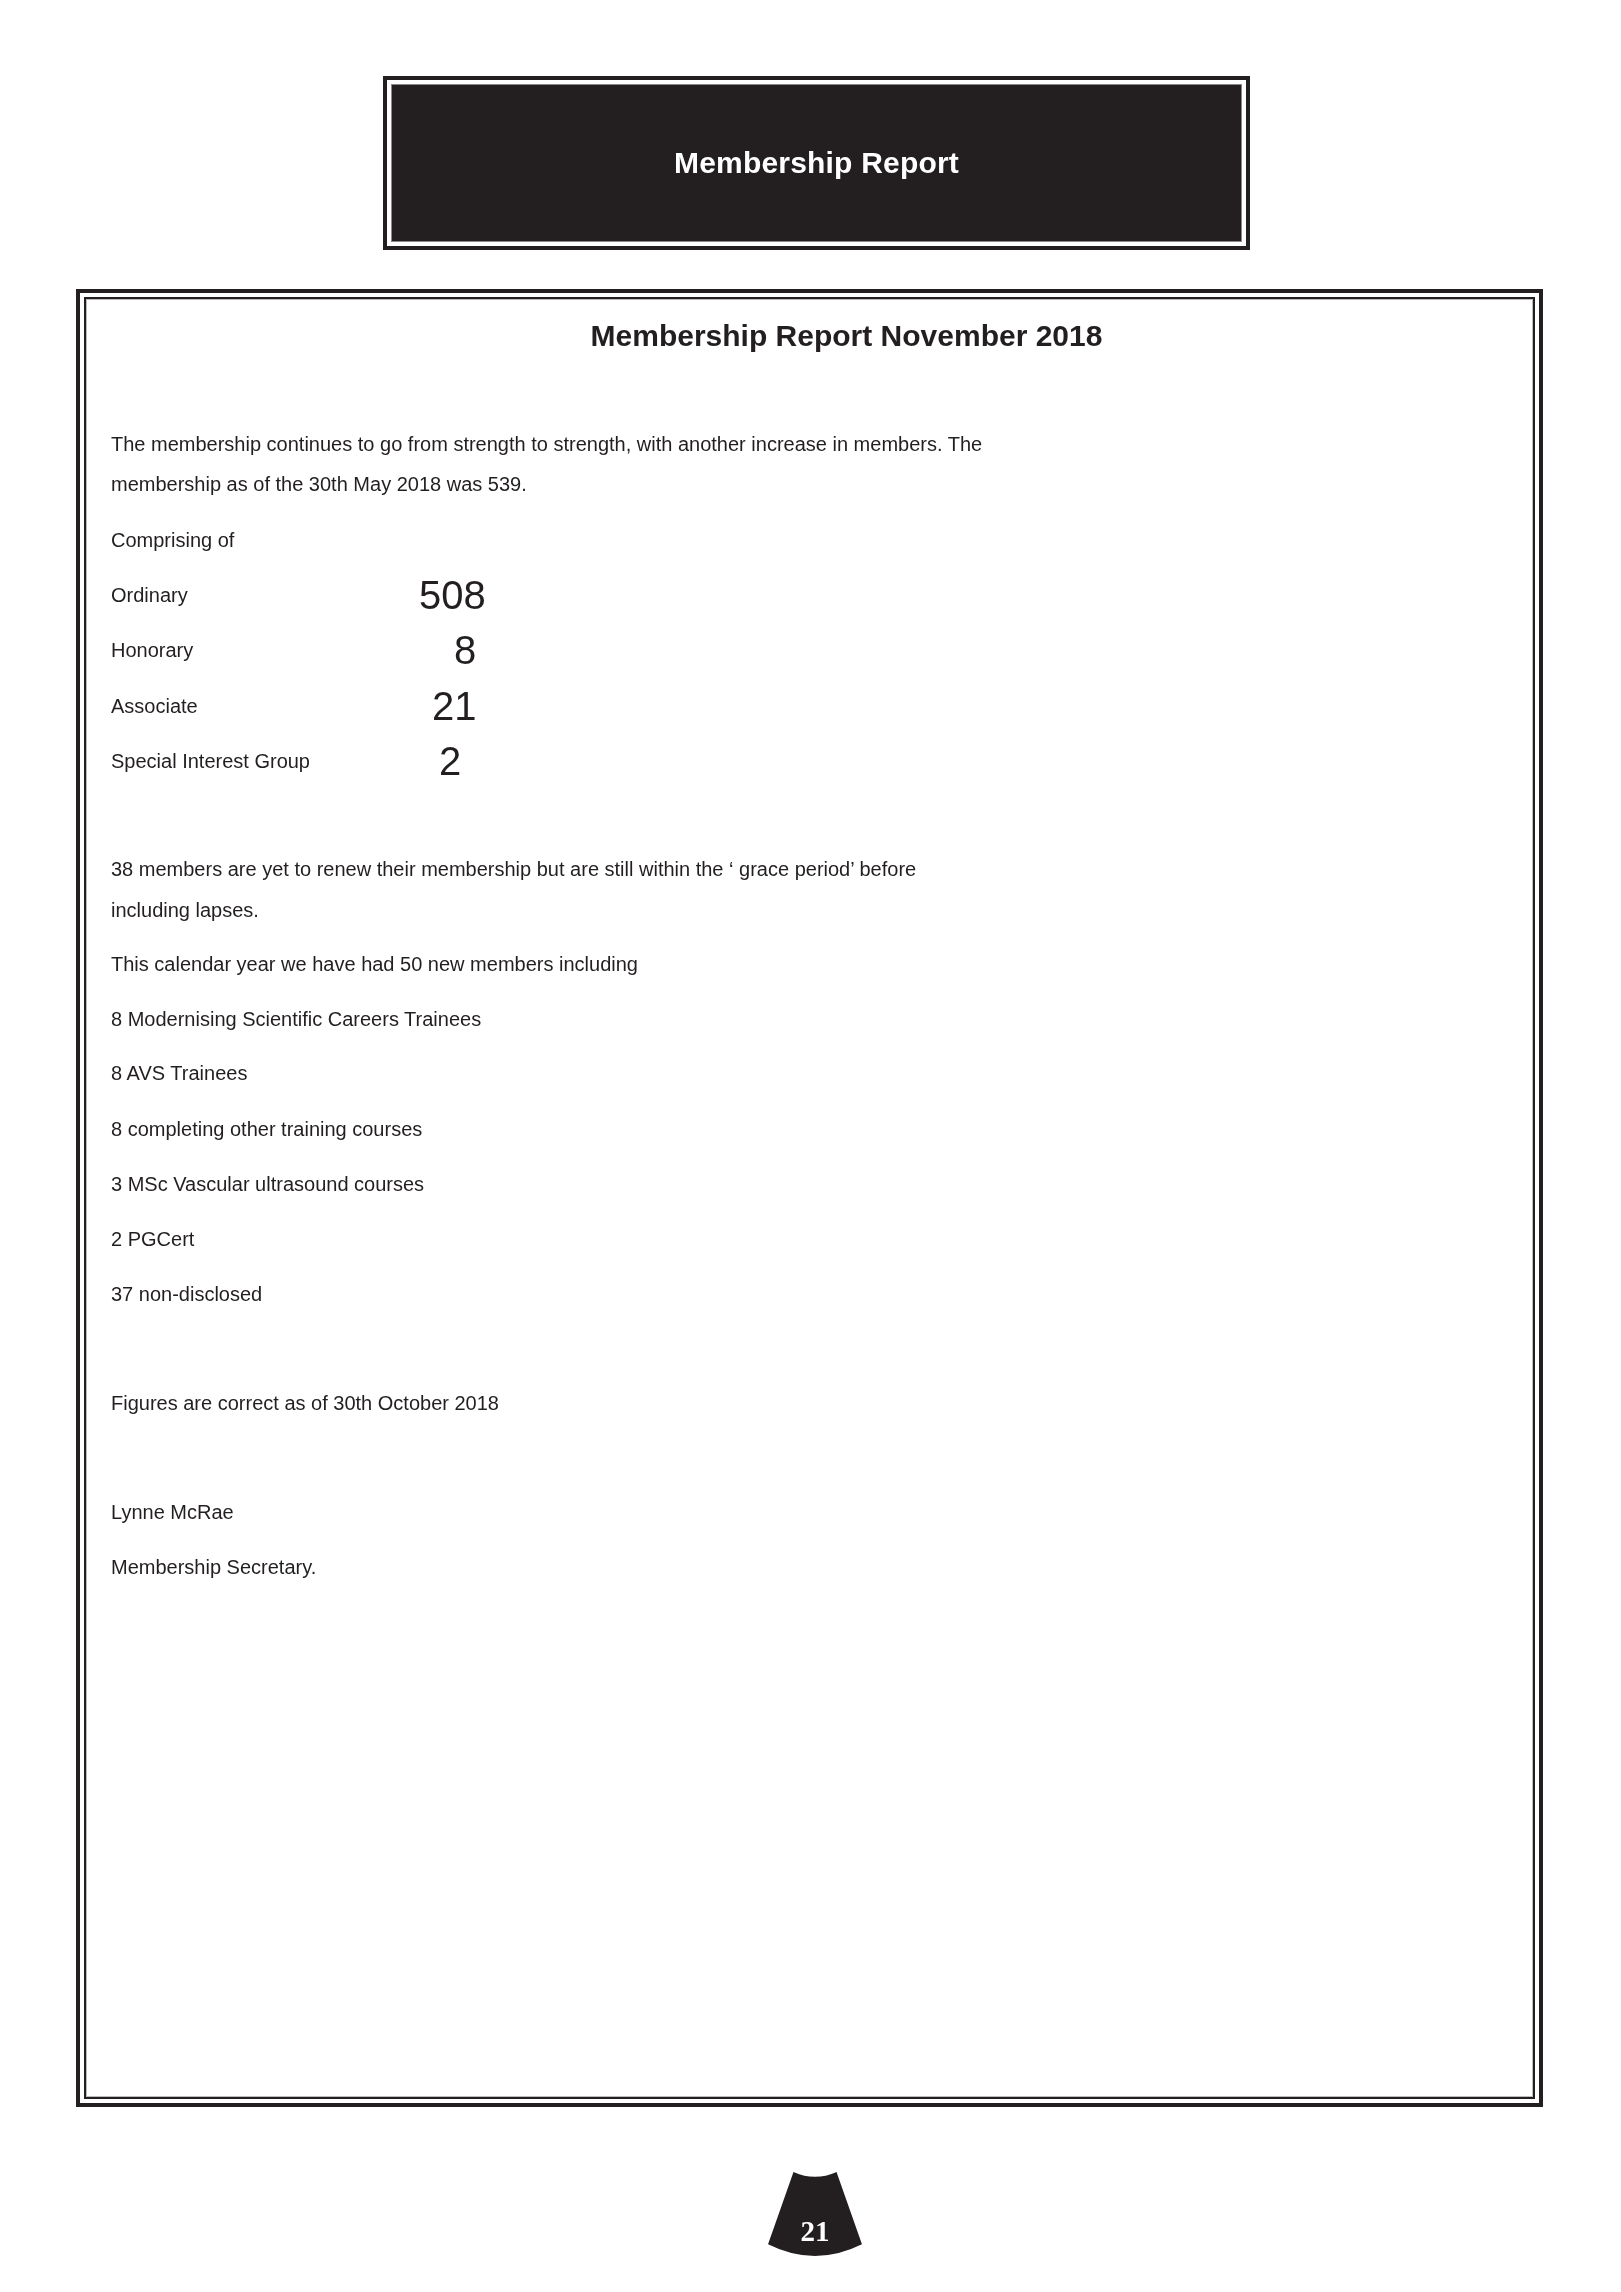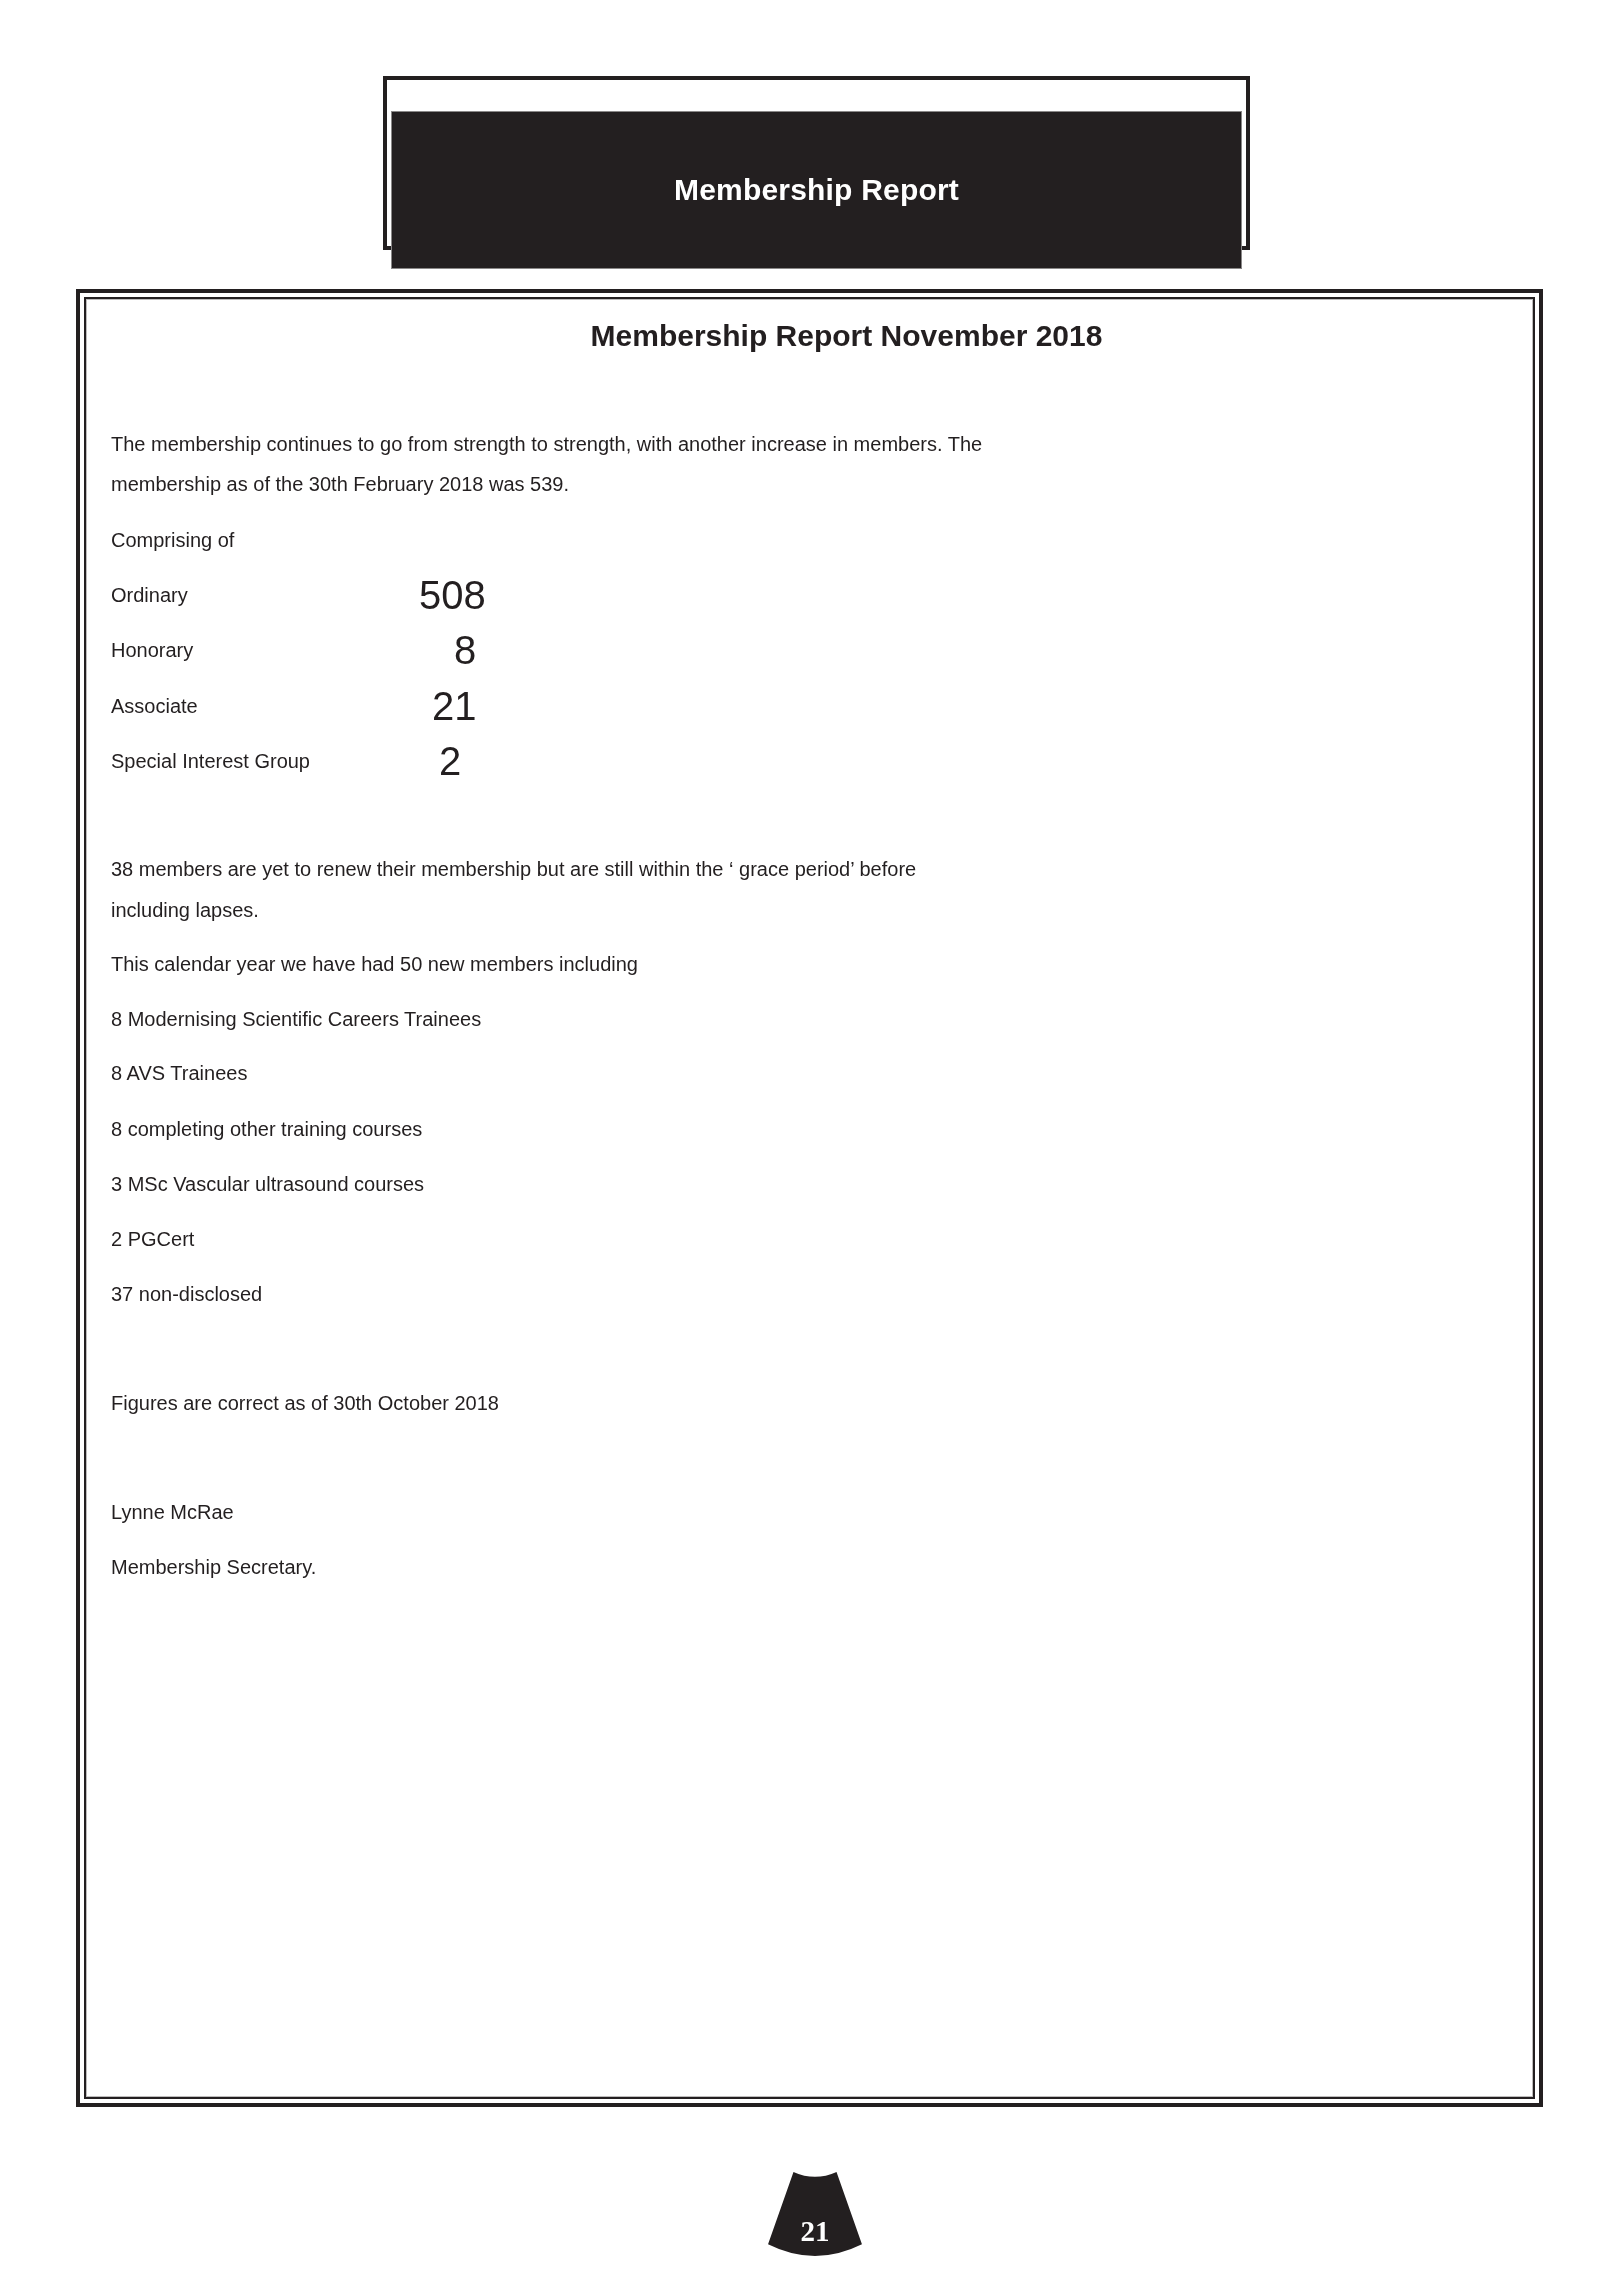--- a/index.html
+++ b/index.html
@@ -2,21 +2,21 @@
 <html><head>
 <meta charset="utf-8">
 <style>
   html, body { margin: 0; padding: 0; background: #ffffff; }
   body { width: 1621px; height: 2293px; position: relative; overflow: hidden;
          font-family: "Liberation Sans", sans-serif; color: #231f20; }
 
   .header-box { position: absolute; left: 383px; top: 76px; width: 867px; height: 174px;
                 box-sizing: border-box; border: 4.9px solid #231f20; background: #ffffff; padding: 3.9px; }
   .header-inner { width: 100%; height: 100%; box-sizing: border-box; background: #231f20;
-                  border: 1px solid #8a8888; display: flex; align-items: center; justify-content: center; margin-top: 27px; }
+                  border: 1px solid #8a8888; display: flex; align-items: center; justify-content: center; }
   .header-title { color: #ffffff; font-weight: bold; font-size: 30px; letter-spacing: 0.2px; }
 
   .main-box { position: absolute; left: 76px; top: 289px; width: 1467px; height: 1818px;
               box-sizing: border-box; border: 4.9px solid #231f20; background: #fff; }
   .main-inner { position: absolute; left: 3.9px; top: 3.9px; right: 3.9px; bottom: 3.9px;
                 border: 2px solid #231f20; box-shadow: inset 0 0 0 1px #bdbbbb; }
 
   .line { position: absolute; left: 111px; font-size: 20px; line-height: 33px; white-space: nowrap;
           transform: translateY(-50%); }
   .heading { position: absolute; left: 0; width: 1621px; text-align: center; top: 335px;
@@ -37,21 +37,21 @@
   </div>
 </div>
 
 <div class="main-box">
   <div class="main-inner"></div>
 </div>
 
 <div class="heading">Membership Report November 2018</div>
 
 <div class="line" style="top:444px">The membership continues to go from strength to strength, with another increase in members. The</div>
-<div class="line" style="top:484px">membership as of the 30th February 2018 was 539.</div>
+<div class="line" style="top:484px">membership as of the 30th May 2018 was 539.</div>
 
 <div class="line" style="top:540px">Comprising of</div>
 
 <div class="line" style="top:595px">Ordinary</div>
 <div class="num" style="top:595px; left:419px">508</div>
 
 <div class="line" style="top:650px">Honorary</div>
 <div class="num" style="top:650px; left:454px">8</div>
 
 <div class="line" style="top:706px">Associate</div>

